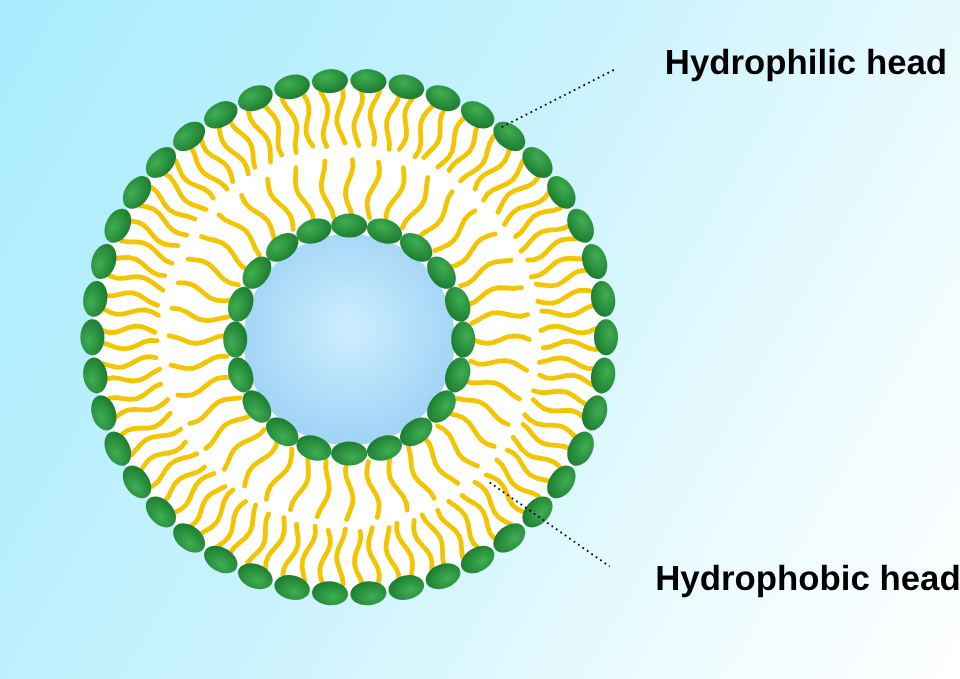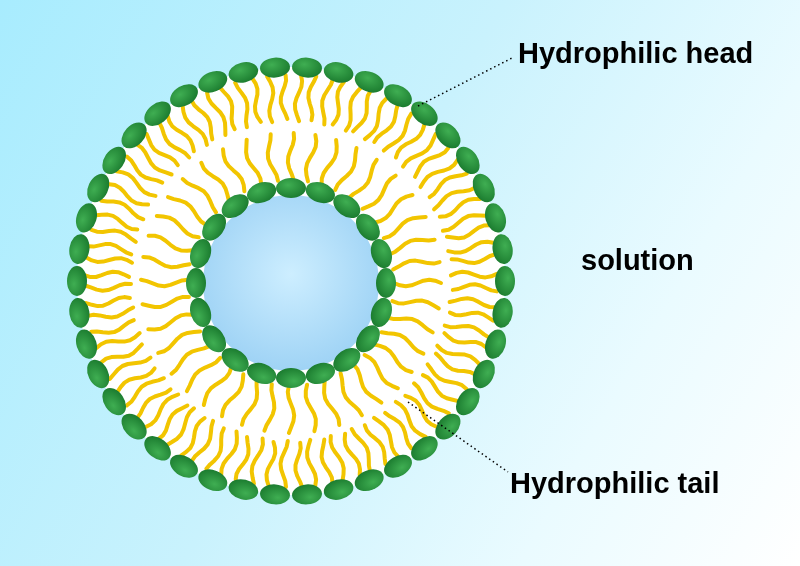--- a/index.html
+++ b/index.html
@@ -4,21 +4,21 @@
   <style>
     html, body { margin:0; padding:0; }
     body {
       width:800px; height:566px; overflow:hidden; position:relative;
       background: linear-gradient(120deg, #a8ecfe 0%, #c9f2fd 45%, #eafbff 75%, #ffffff 100%);
       font-family: "Liberation Sans", sans-serif;
     }
     #diagram { position:absolute; left:0; top:0; width:800px; height:566px; }
     .label {
       position:absolute; font-weight:bold; color:#000; font-size:29px; line-height:40px;
-      white-space:nowrap; font-family:"Liberation Sans", sans-serif;
+      white-space:nowrap; font-family:"Liberation Sans", sans-serif;margin-left:36px;
     }
     .label-head { left:518px; top:33px; }
     .label-tail { left:510px; top:463px; }
     .label-aqueous { left:581px; top:240px; line-height:41px; }
     .label-aqueous span { display:block; }
   </style>
 </head>
 <body>
 
 <svg id="diagram" xmlns="http://www.w3.org/2000/svg" width="800" height="566" viewBox="0 0 800 566">
@@ -228,16 +228,15 @@
       <ellipse cx="320.4" cy="192.6" rx="15" ry="10" fill="url(#headGrad)" transform="rotate(378.0 320.4 192.6)"></ellipse>
       <ellipse cx="346.8" cy="206.1" rx="15" ry="10" fill="url(#headGrad)" transform="rotate(396.0 346.8 206.1)"></ellipse>
       <ellipse cx="367.9" cy="227.2" rx="15" ry="10" fill="url(#headGrad)" transform="rotate(414.0 367.9 227.2)"></ellipse>
       <ellipse cx="381.4" cy="253.6" rx="15" ry="10" fill="url(#headGrad)" transform="rotate(432.0 381.4 253.6)"></ellipse>
     </g>
   <line id="leader-head" stroke="#000" stroke-width="1.5" stroke-dasharray="1.5,3" x1="418" y1="106" x2="514" y2="57"></line>
   <line id="leader-tail" stroke="#000" stroke-width="1.5" stroke-dasharray="1.5,3" x1="408" y1="402" x2="508" y2="472"></line>
 </svg>
 
 <div class="label label-head">Hydrophilic head</div>
-<div class="label label-tail">Hydrophilic tail</div>
+<div class="label label-tail">Hydrophobic head</div>
 <div class="label label-aqueous">
-  <span>solution</span>
 </div>
 
 </body></html>

